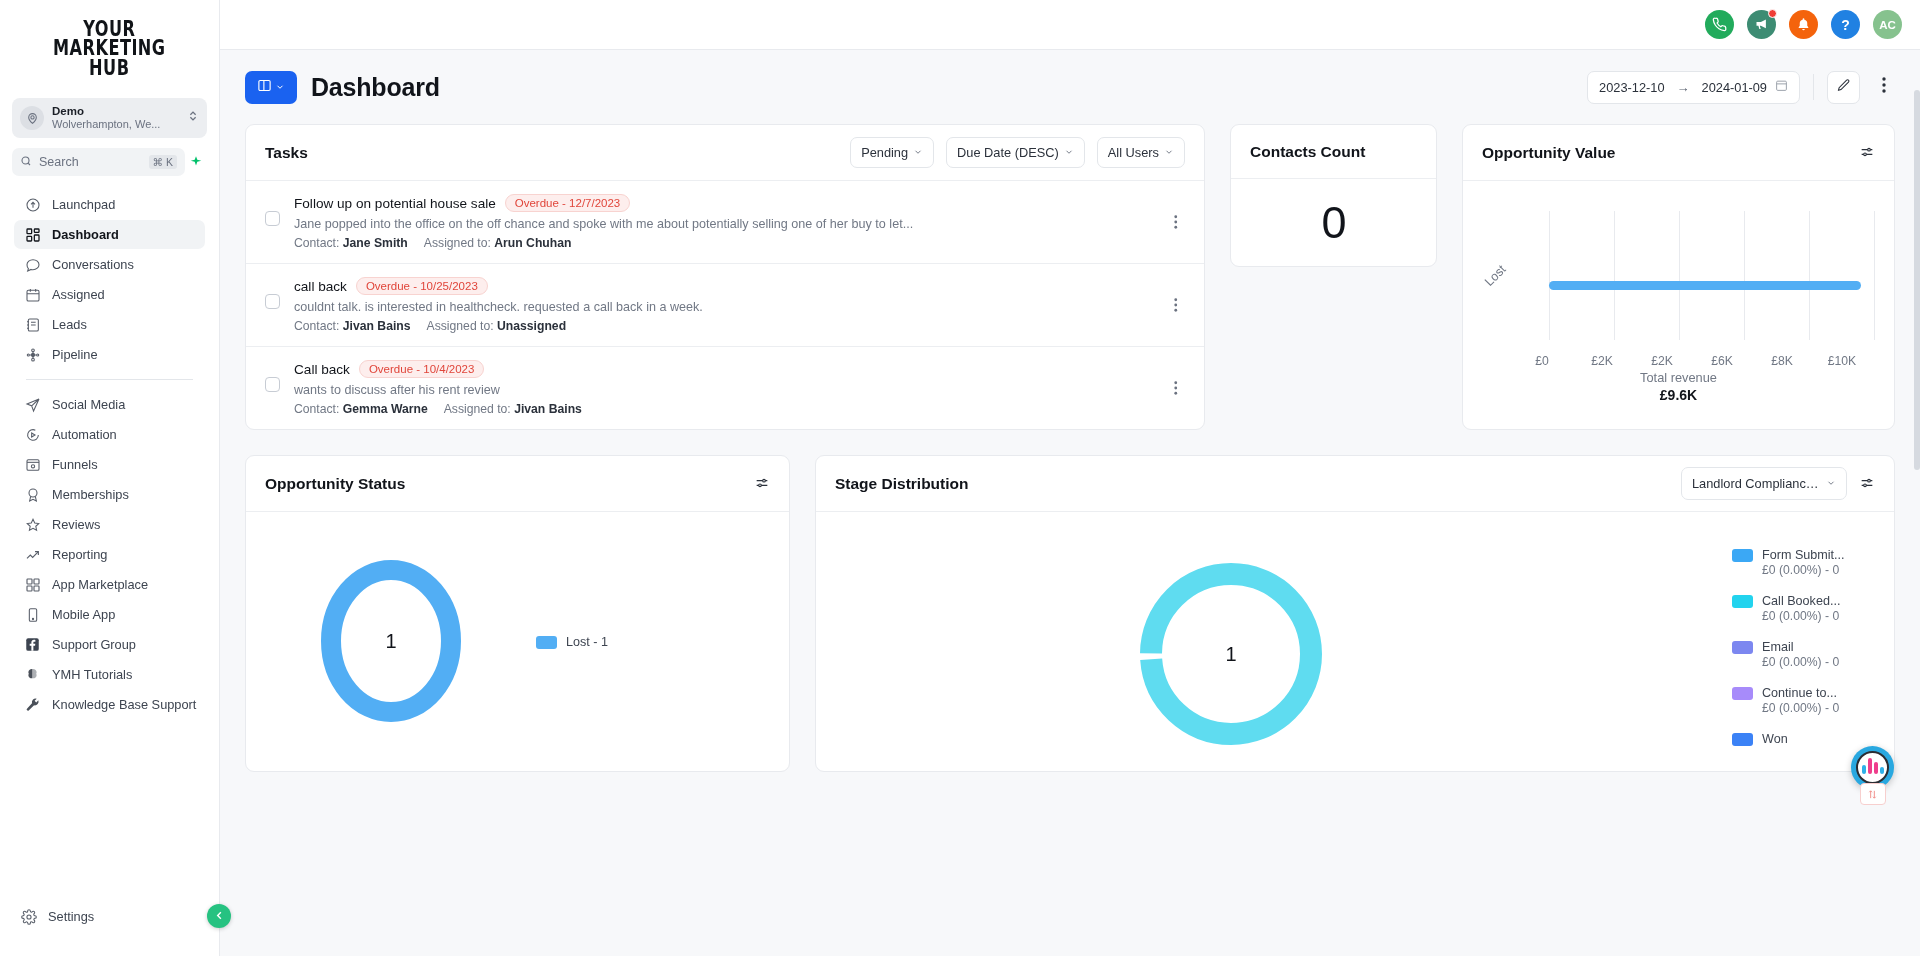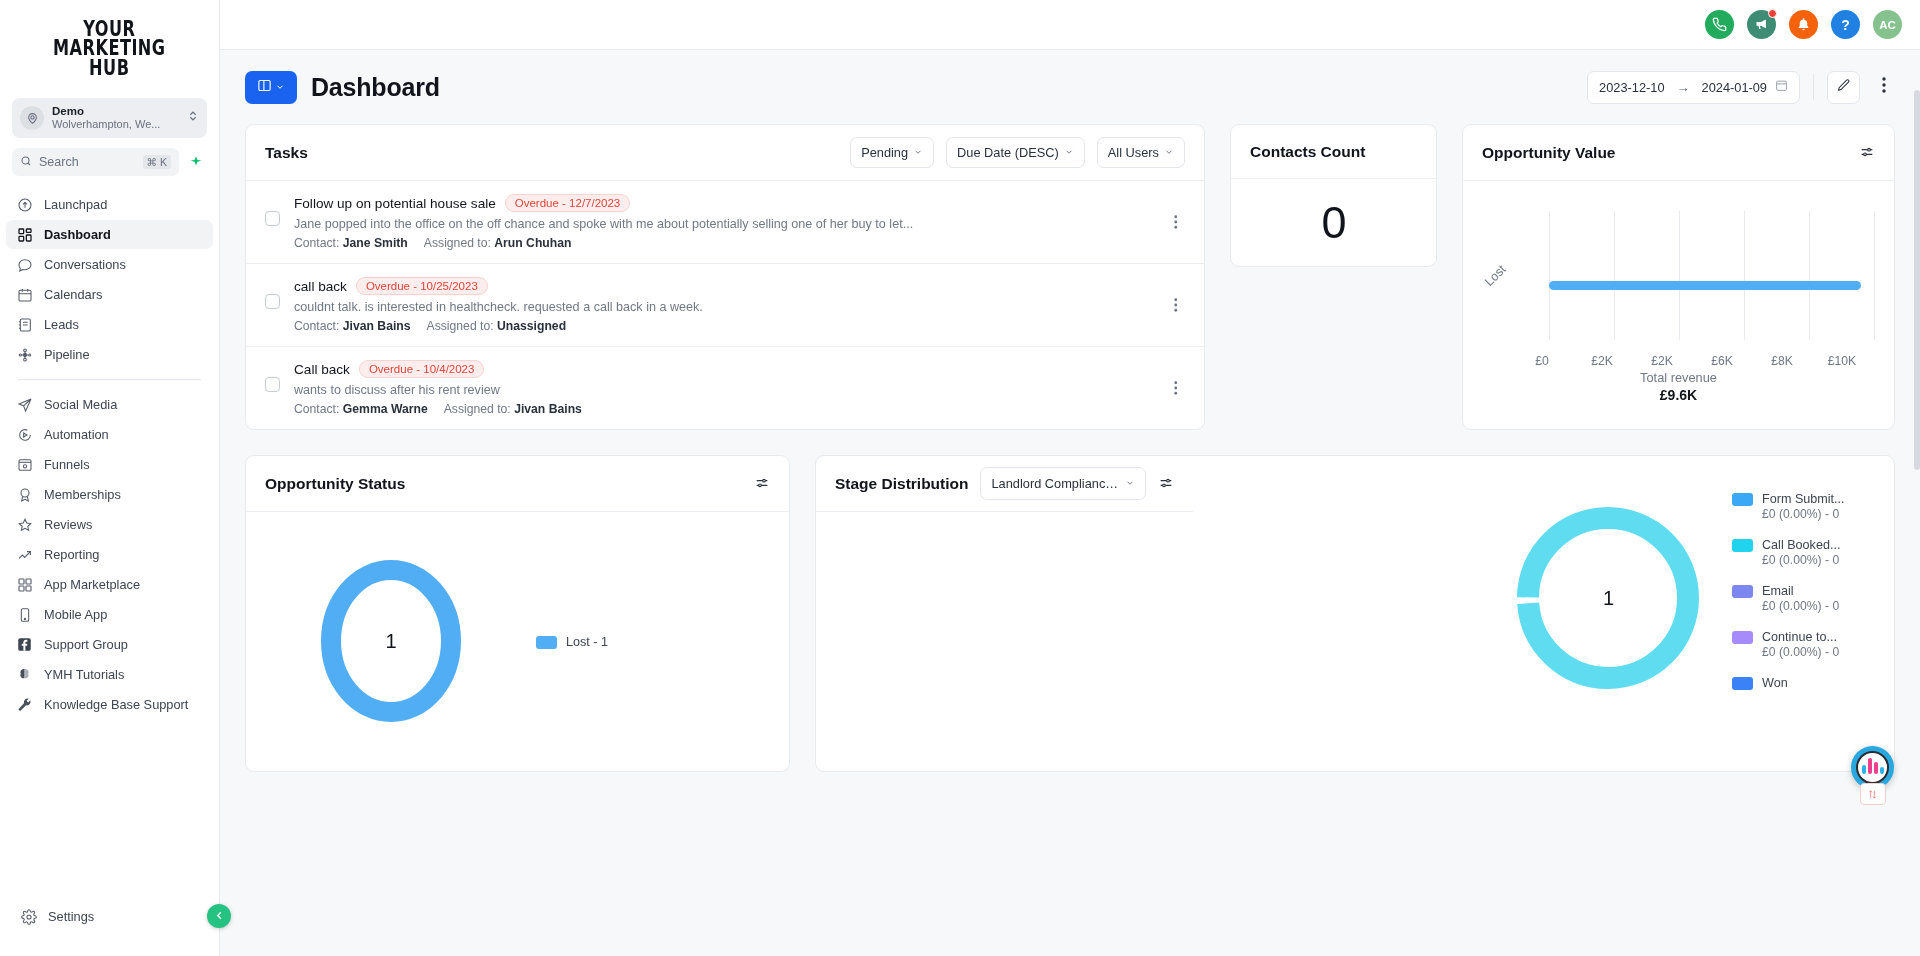--- a/index.html
+++ b/index.html
@@ -38,30 +38,30 @@
   }
   .loc-avatar {
     width: 24px; height: 24px; border-radius: 50%; background: #dcdfe4;
     display: flex; align-items: center; justify-content: center; flex: 0 0 24px;
   }
   .loc-text { flex: 1; min-width: 0; }
   .loc-name { font-size: 11.5px; font-weight: 700; color: #1b1f27; line-height: 1.25; }
   .loc-sub { font-size: 11px; color: #6b7280; line-height: 1.25; white-space: nowrap; overflow: hidden; text-overflow: ellipsis; }
   .loc-chev { width: 12px; color: #6b7280; flex: 0 0 12px; }
 
-  .search-row { margin: 10px 12px 0 12px; display: flex; gap: 6px; align-items: center; }
+  .search-row { margin: 10px 12px 0 12px; display: flex; align-items: center; }
   .search-box {
     flex: 1; height: 28px; background: #f1f3f5; border-radius: 7px;
     display: flex; align-items: center; padding: 0 8px; gap: 7px; cursor: text;
   }
   .search-ph { font-size: 12.5px; color: #6b7280; flex: 1; }
   .kbd { font-size: 10.5px; color: #6b7280; background: #e3e6ea; border-radius: 3px; padding: 1px 4px; }
   .spark-btn { width: 22px; height: 26px; display: flex; align-items: center; justify-content: center; cursor: pointer; }
 
-  .nav { margin-top: 14px; padding: 0 6px; flex: 1; overflow: hidden; }
+  .nav { margin-top: 14px; padding: 0 14px; flex: 1; overflow: hidden; }
   .nav-item {
     display: flex; align-items: center; gap: 11px; height: 29px;
     border-radius: 7px; padding: 0 10px; cursor: pointer; margin-bottom: 1px;
   }
   .nav-item .ico { width: 17px; height: 17px; flex: 0 0 17px; display:flex; align-items:center; justify-content:center; color: #585e69; }
   .nav-item .lbl { font-size: 12.8px; color: #3d4450; white-space: nowrap; }
   .nav-item.active { background: #f1f3f5; }
   .nav-item.active .lbl { color: #11141a; font-weight: 700; }
   .nav-item.active .ico { color: #11141a; }
   .nav-sep { height: 1px; background: #e3e6ea; margin: 10px 12px; }
@@ -196,21 +196,21 @@
     position: absolute; inset: 0; display: flex; align-items: center; justify-content: center;
     font-size: 20px; color: #11141a;
   }
   .legend-col { flex: 1; display: flex; flex-direction: column; gap: 13px; padding-left: 20px; }
   .legend-item { display: flex; align-items: flex-start; gap: 9px; }
   .legend-sw { width: 21px; height: 13px; border-radius: 3px; flex: 0 0 21px; margin-top: 1px; }
   .legend-text { font-size: 12.6px; color: #3d4450; }
   .legend-sub { font-size: 12.2px; color: #717885; margin-top: 1px; }
 
   
-  .stage-card { flex: 1 1 auto; width: 0; height: 317px; display: flex; flex-direction: row; overflow: hidden; }
+  .stage-card { flex: 1 1 auto; width: 0; height: 317px; display: flex; flex-direction: column; overflow: hidden; }
   .stage-body { flex: 1; display: flex; align-items: flex-start; position: relative; }
   .stage-donut { position: absolute; left: 315px; top: 42px; }
   .stage-legend { position: absolute; right: 22px; top: 36px; display: flex; flex-direction: column; gap: 17px; width: 140px; }
 
   
   .float-widget {
     position: absolute; right: 26px; bottom: 22px; width: 43px; height: 43px;
     border-radius: 50%; background: #29a8e0;
     display: flex; align-items: center; justify-content: center; cursor: pointer;
     box-shadow: 0 2px 7px rgba(0,0,0,.22); z-index: 30;
@@ -318,21 +318,21 @@
         <span class="lbl">Conversations</span>
       </div>
 
       <div class="nav-item">
         <span class="ico">
           <svg width="16" height="16" viewBox="0 0 24 24" fill="none" stroke="currentColor" stroke-width="1.6">
             <rect x="3" y="5" width="18" height="16" rx="2"></rect>
               <path d="M3 10h18M8 3v4M16 3v4"></path>
           </svg>
         </span>
-        <span class="lbl">Calendars</span>
+        <span class="lbl">Assigned</span>
       </div>
 
       <div class="nav-item">
         <span class="ico">
           <svg width="16" height="16" viewBox="0 0 24 24" fill="none" stroke="currentColor" stroke-width="1.6">
             <rect x="5" y="3" width="15" height="18" rx="2"></rect>
               <path d="M9 8h7M9 12h7M3 7h3M3 12h3M3 17h3"></path>
           </svg>
         </span>
         <span class="lbl">Leads</span>

